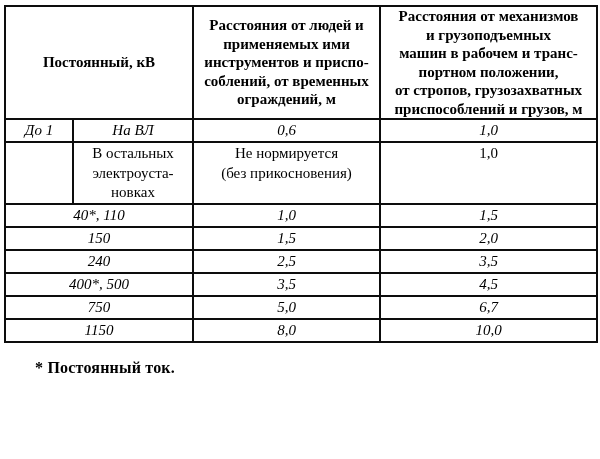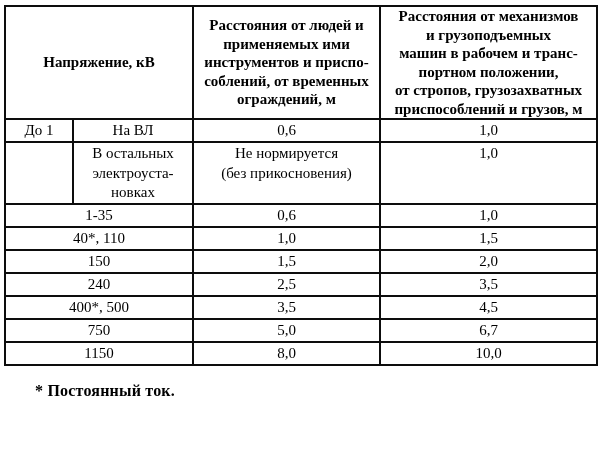--- a/index.html
+++ b/index.html
@@ -26,21 +26,21 @@
     vertical-align: middle;
     font-size: 15px;
     padding: 0 2px;
     overflow: hidden;
   }
   table.dist th {
     font-weight: 700;
     line-height: 18.5px;
   }
   tr.hdr { height: 112px; }
-  tr.r-single { height: 23px; }
+  tr.r-single { height: 23px; font-style: italic; }
   tr.r-tall { height: 60px; }
   tr.r-tall td {
     vertical-align: top;
     padding-top: 1px;
     line-height: 19.5px;
   }
   .line { white-space: nowrap; }
   .footnote {
     margin-top: 16px;
     padding-left: 31px;
@@ -57,21 +57,21 @@
     <colgroup>
         <col class="c1">
         <col class="c2">
         <col class="c3">
         <col class="c4">
       </colgroup>
 
     <tbody>
         <tr class="hdr">
       <th colspan="2">
-        <span>Напряжение, кВ</span>
+        <span>Постоянный, кВ</span>
       </th>
       <th>
         <div class="line">Расстояния от людей и</div>
         <div class="line">применяемых ими</div>
         <div class="line">инструментов и приспо-</div>
         <div class="line">соблений, от временных</div>
         <div class="line">ограждений, м</div>
       </th>
       <th>
         <div class="line">Расстояния от механизмов</div>
@@ -98,25 +98,20 @@
         <div class="line">новках</div>
       </td>
       <td>
         <div class="line">Не нормируется</div>
         <div class="line">(без прикосновения)</div>
       </td>
       <td>1,0</td>
     </tr>
 
     <tr class="r-single">
-      <td colspan="2">1-35</td>
-      <td>0,6</td>
-      <td>1,0</td>
-    </tr>
-    <tr class="r-single">
       <td colspan="2">40*, 110</td>
       <td>1,0</td>
       <td>1,5</td>
     </tr>
     <tr class="r-single">
       <td colspan="2">150</td>
       <td>1,5</td>
       <td>2,0</td>
     </tr>
     <tr class="r-single">

